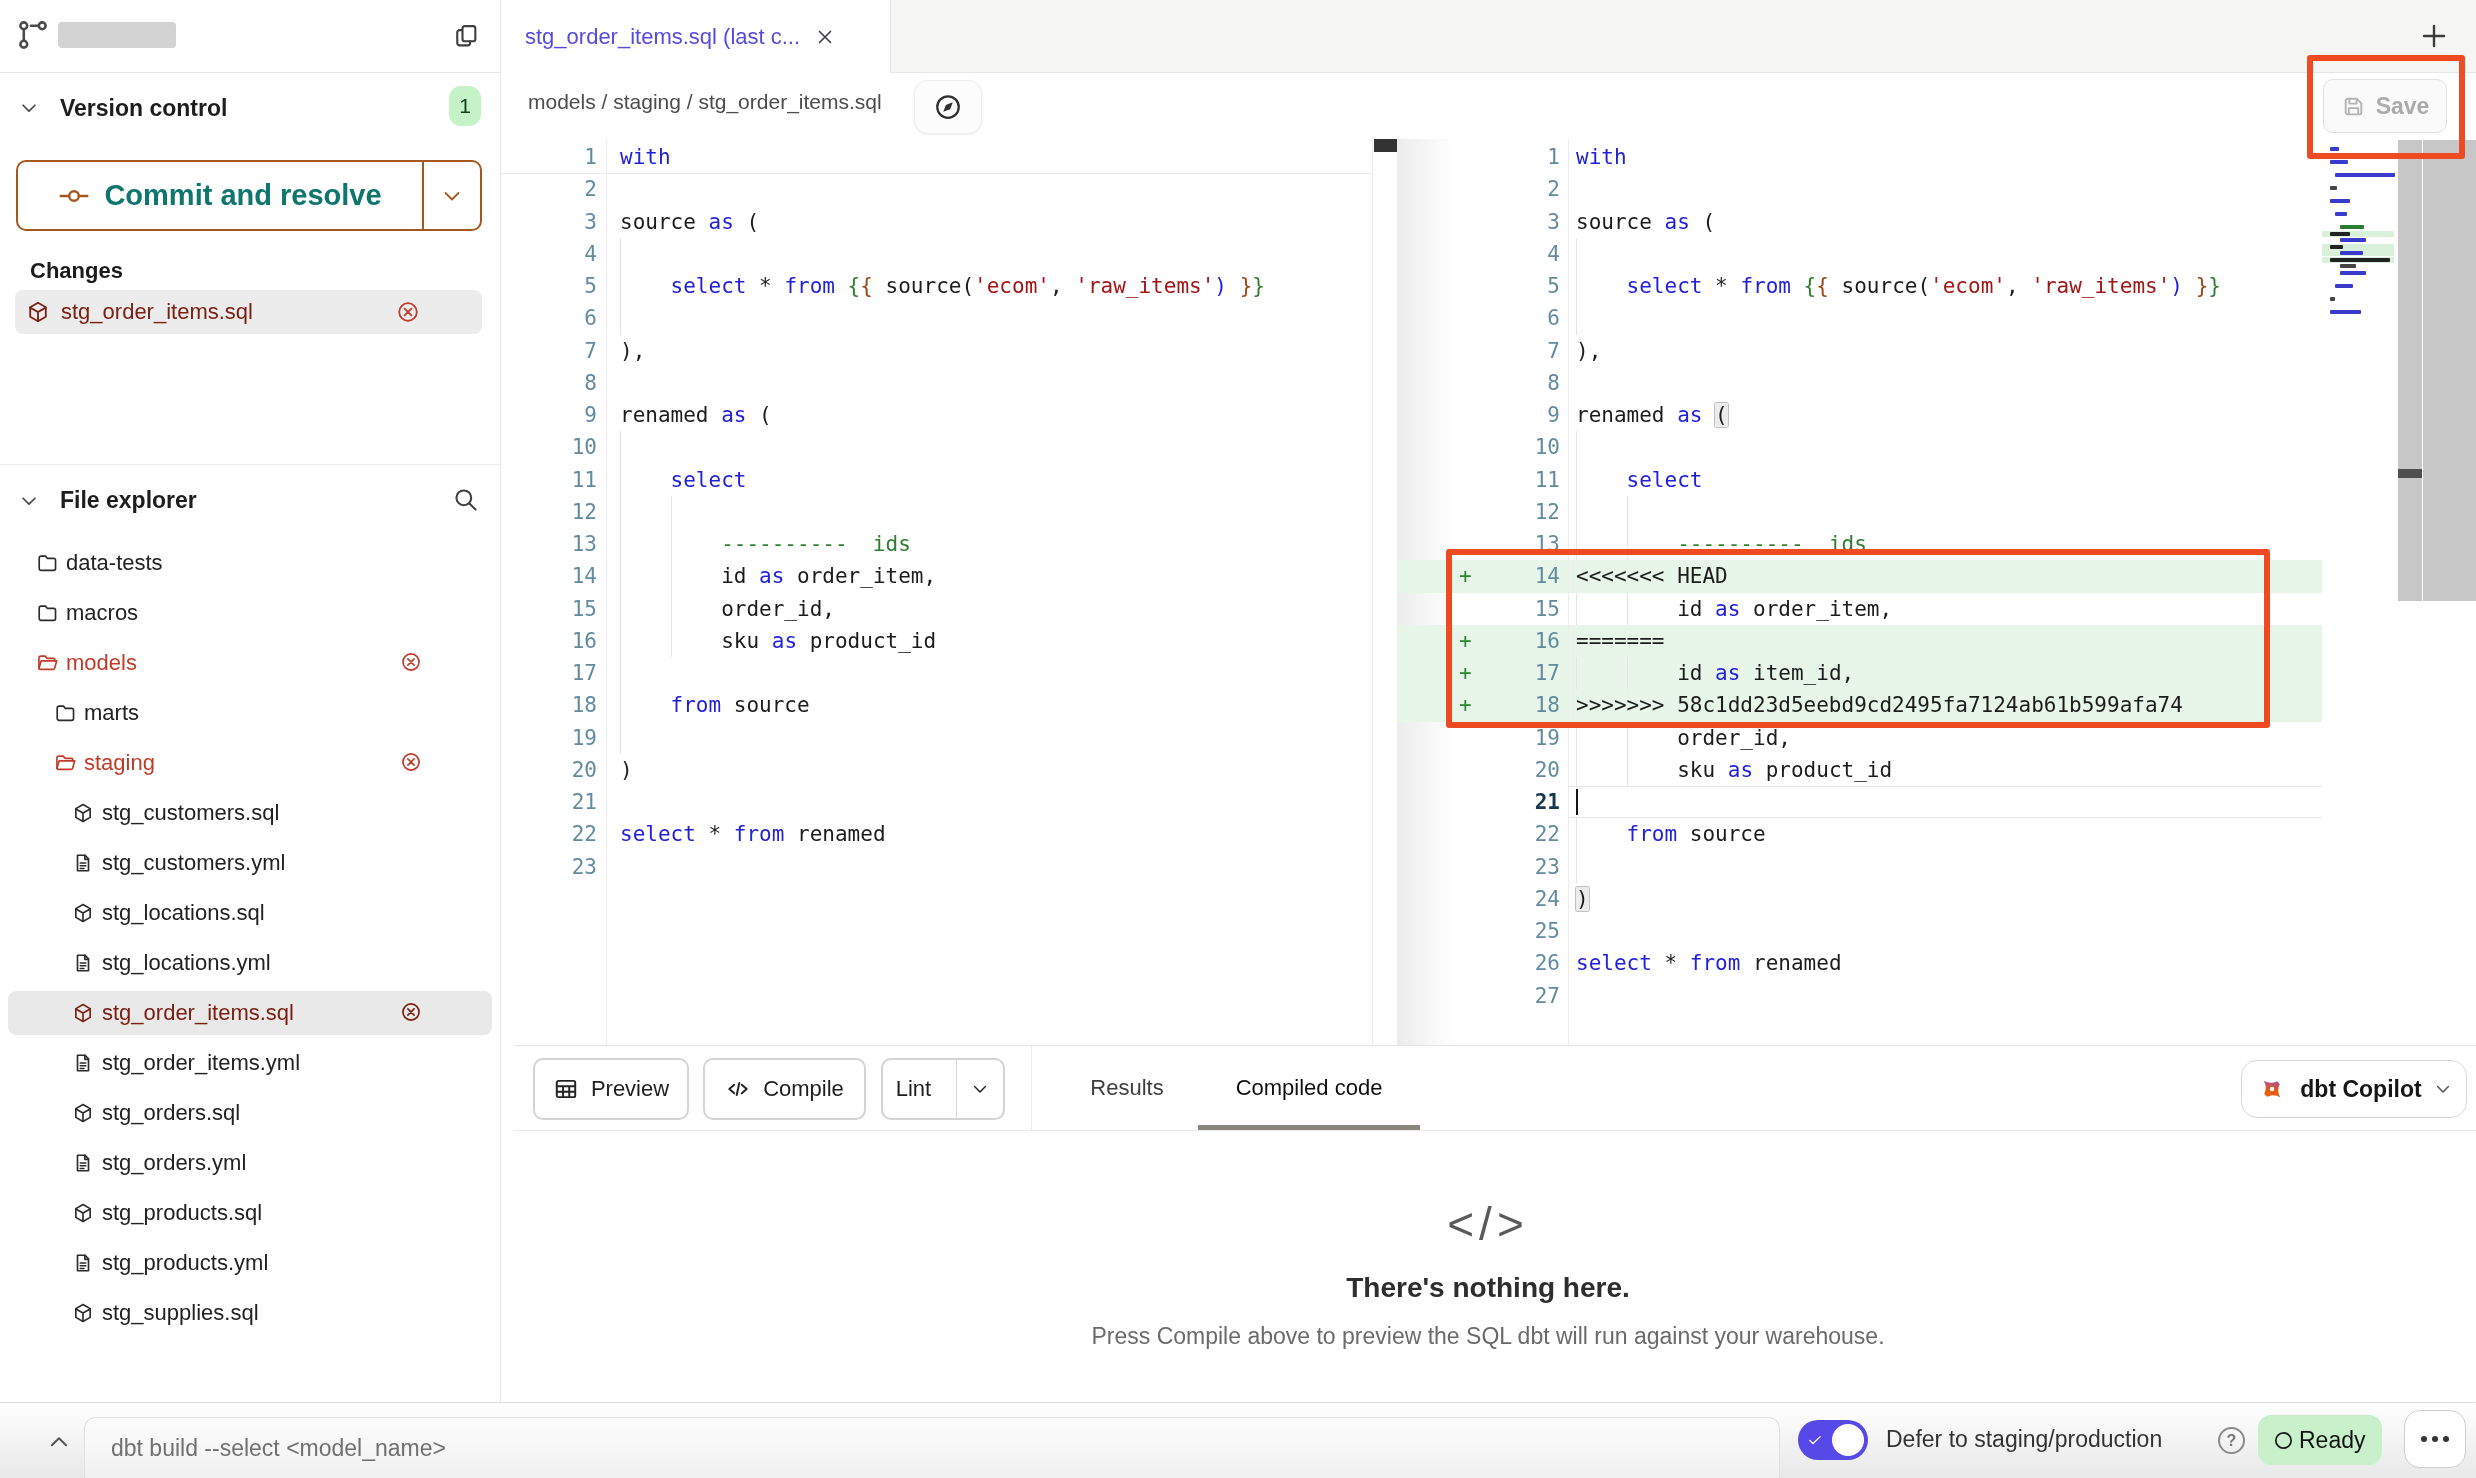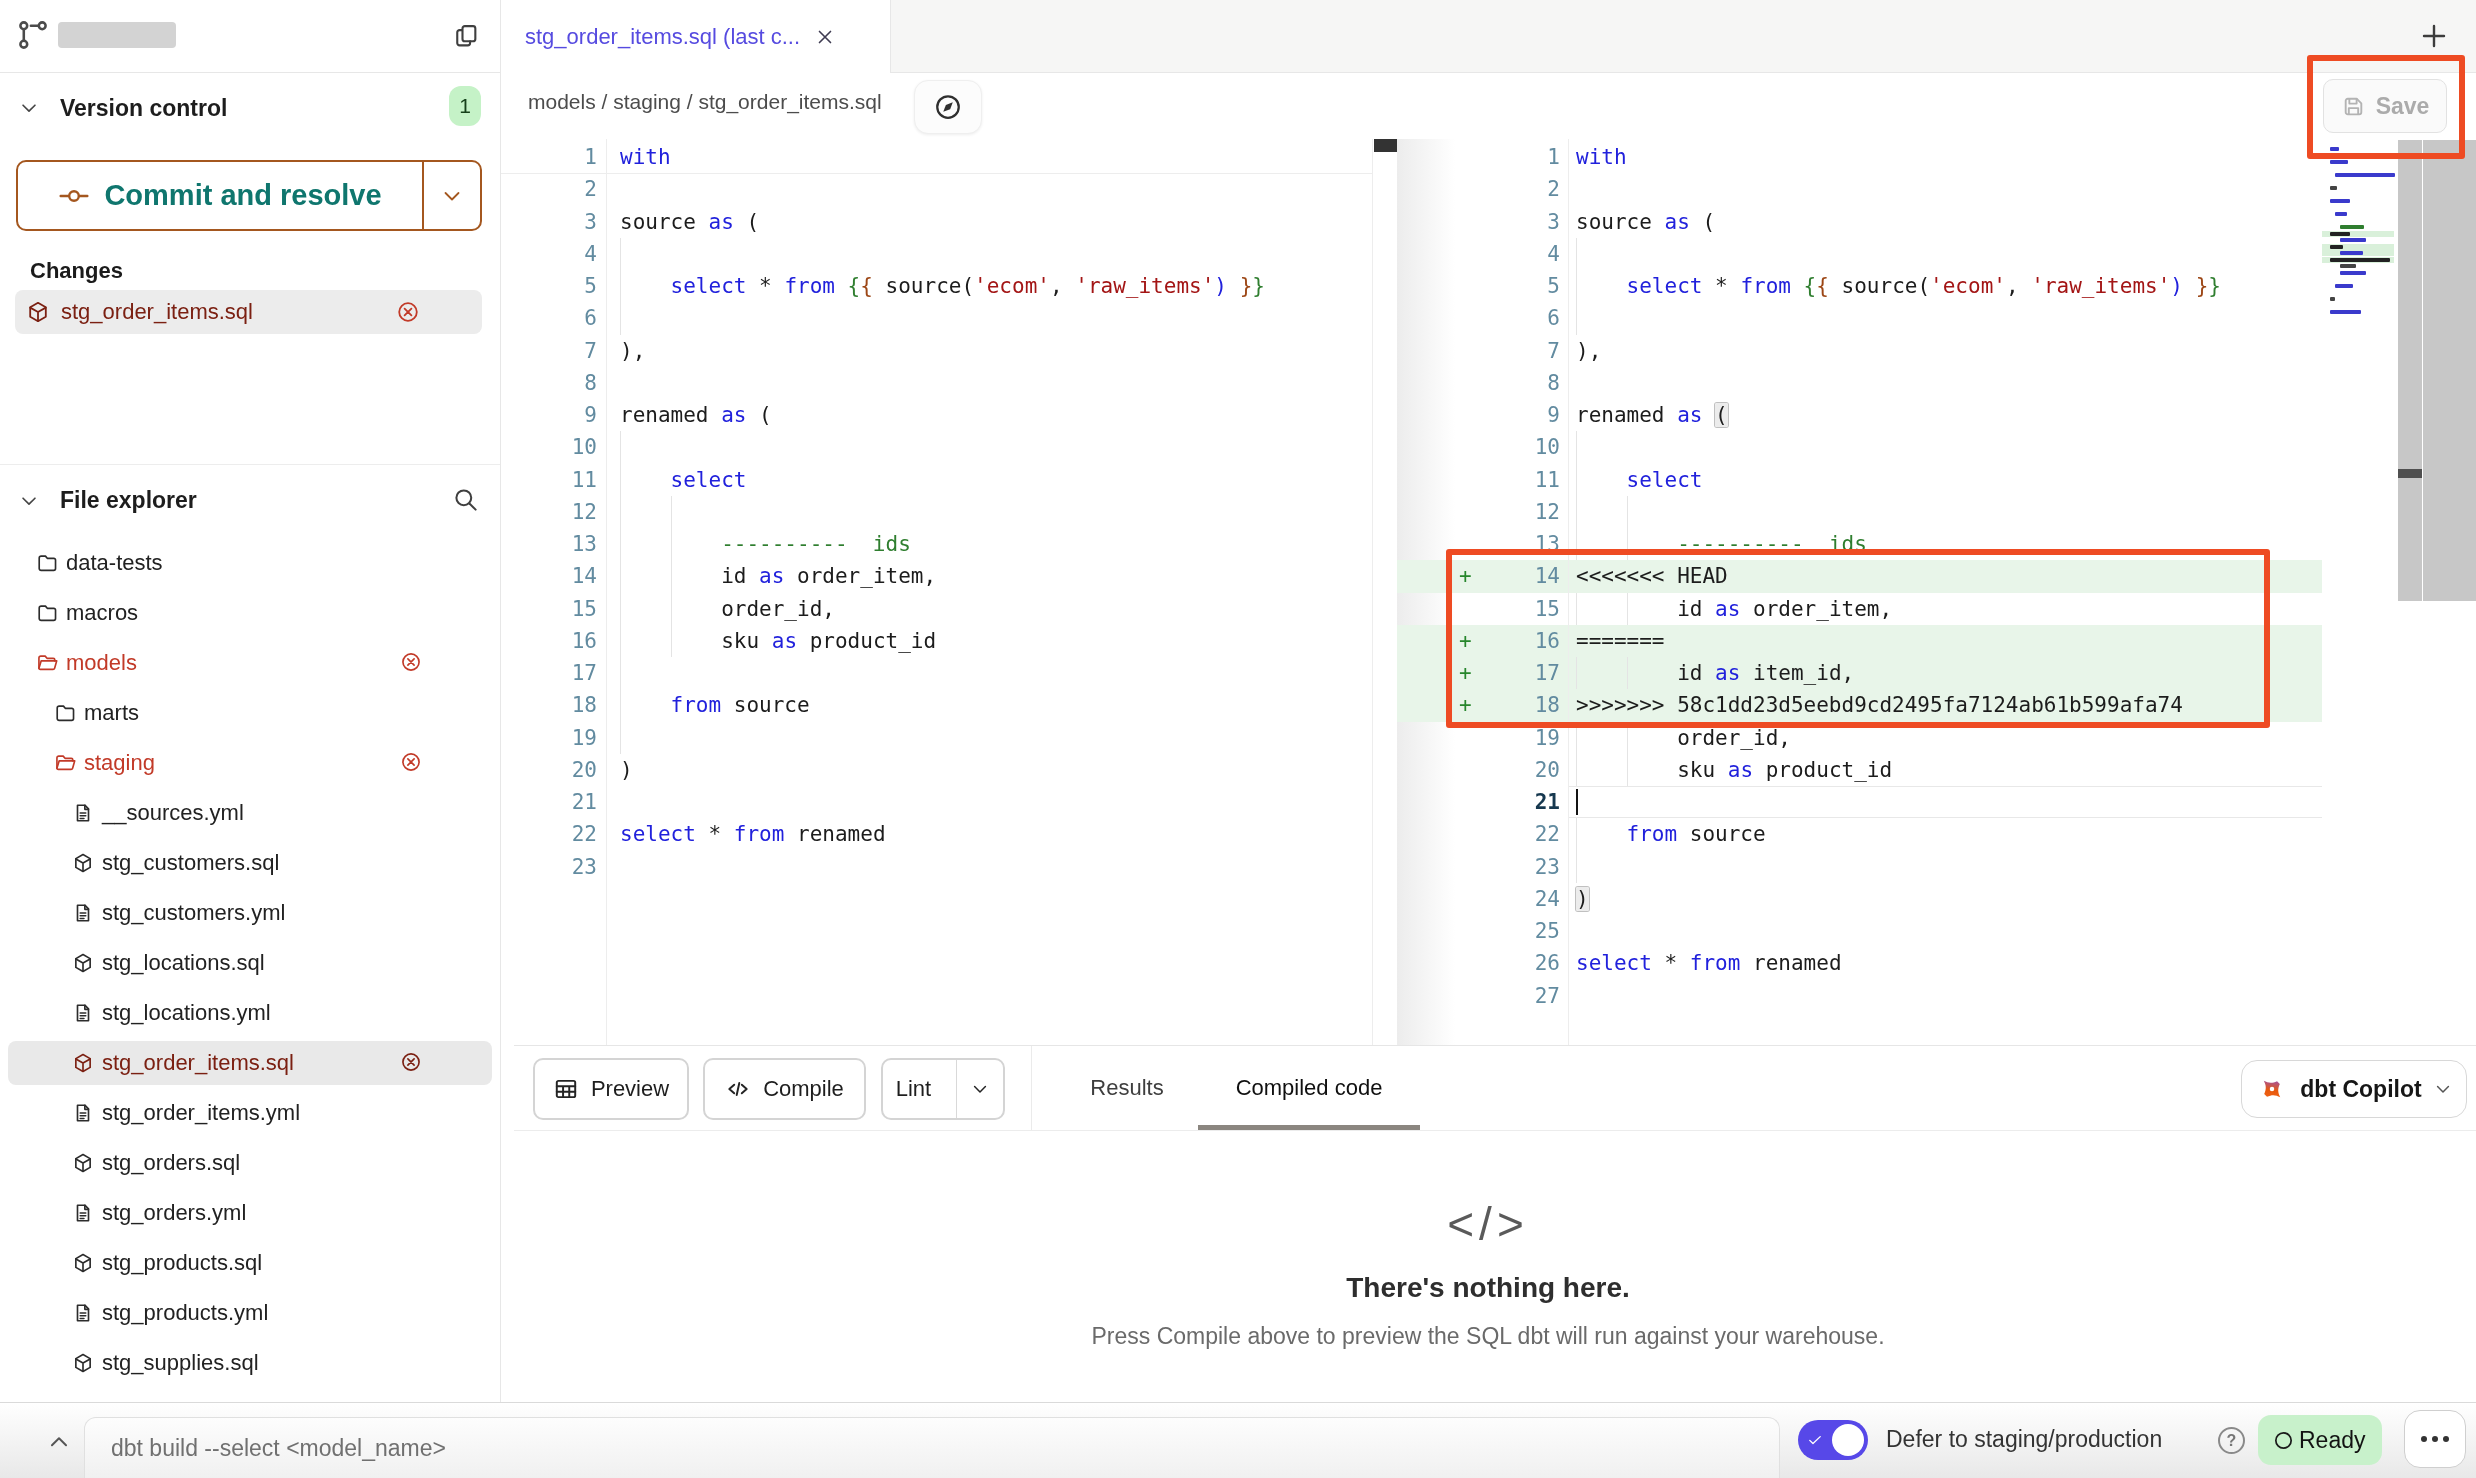--- a/index.html
+++ b/index.html
@@ -256,28 +256,20 @@
               <path d="M3.2 17.8L5.6 9.7H22.6l-2.3 8a1.8 1.8 0 0 1-1.7 1.3H4.6a1.5 1.5 0 0 1-1.4-1.2z"></path>
             </svg></span>
           <span class="tname">staging</span>
           <span class="discard ico"><svg viewBox="0 0 24 24" fill="none" stroke="currentColor" stroke-width="1.8" stroke-linecap="round" stroke-linejoin="round">
               <circle cx="12" cy="12" r="8.8"></circle>
               <path d="M8.6 8.6l6.8 6.8M15.4 8.6l-6.8 6.8"></path>
             </svg></span>
         </div>
         <div class="tree-row d2">
           <span class="ico"><svg viewBox="0 0 24 24" fill="none" stroke="currentColor" stroke-width="1.8" stroke-linecap="round" stroke-linejoin="round">
-              <path d="M6 3.5h8l4 4v13H6z"></path>
-              <path d="M14 3.5V8h4"></path>
-              <path d="M9 12h6M9 15h6M9 18h4"></path>
-            </svg></span>
-          <span class="tname">__sources.yml</span>
-        </div>
-        <div class="tree-row d2">
-          <span class="ico"><svg viewBox="0 0 24 24" fill="none" stroke="currentColor" stroke-width="1.8" stroke-linecap="round" stroke-linejoin="round">
               <path d="M12 2.8l7.8 4.4v9.6L12 21.2l-7.8-4.4V7.2z"></path>
               <path d="M12 12l7.8-4.4M12 12L4.2 7.6M12 12v9"></path>
             </svg></span>
           <span class="tname">stg_customers.sql</span>
         </div>
         <div class="tree-row d2">
           <span class="ico"><svg viewBox="0 0 24 24" fill="none" stroke="currentColor" stroke-width="1.8" stroke-linecap="round" stroke-linejoin="round">
               <path d="M6 3.5h8l4 4v13H6z"></path>
               <path d="M14 3.5V8h4"></path>
               <path d="M9 12h6M9 15h6M9 18h4"></path>

